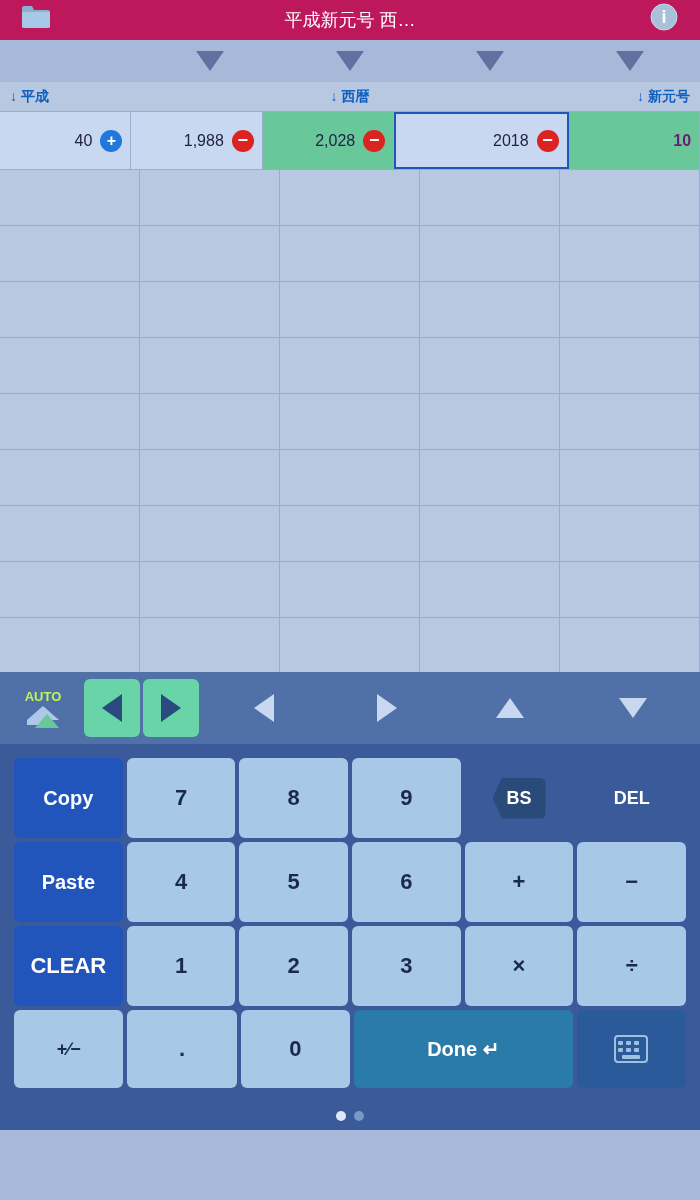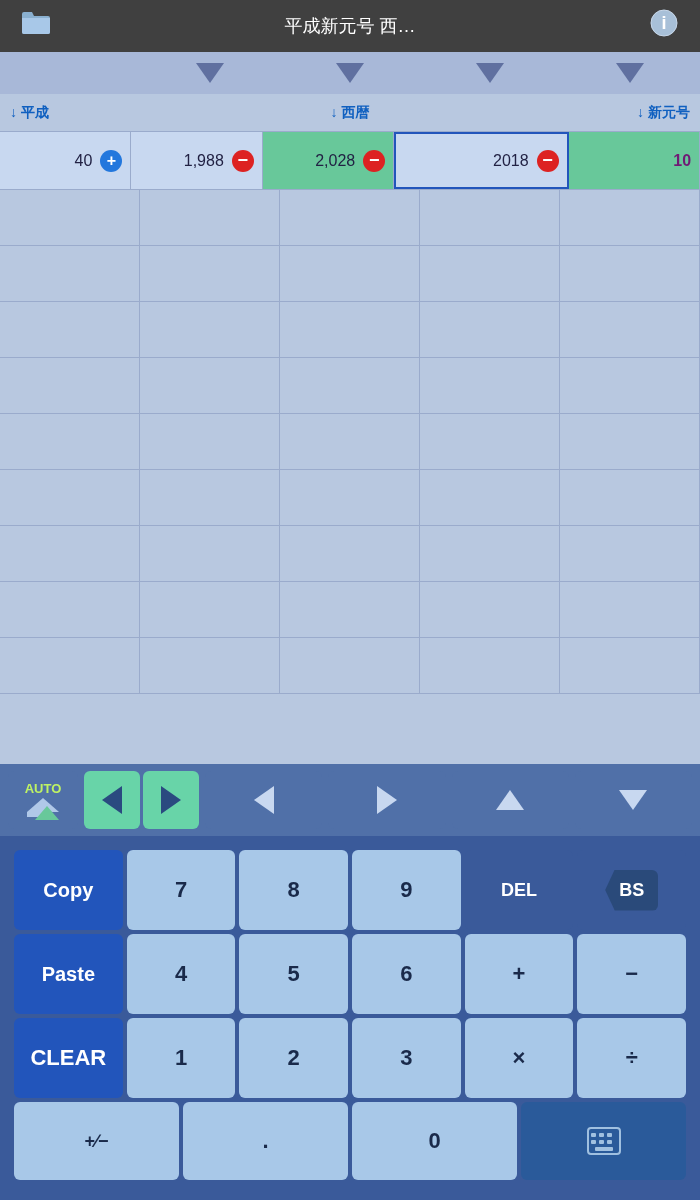--- a/index.html
+++ b/index.html
@@ -6,22 +6,22 @@
     body {
       width: 700px;
       height: 1200px;
       overflow: hidden;
       font-family: 'Arial', sans-serif;
       background: #a8b8d8;
     }
 
     
     .header {
-      background: #404040;
-      height: 52px;
+      background: #be185d;
+      height: 40px;
       display: flex;
       align-items: center;
       justify-content: space-between;
       padding: 0 16px;
     }
     .header-title {
       color: white;
       font-size: 18px;
       flex: 1;
       text-align: center;
@@ -50,40 +50,40 @@
       width: 0;
       height: 0;
       border-left: 14px solid transparent;
       border-right: 14px solid transparent;
       border-top: 20px solid #6070a0;
     }
 
     
     .col-headers {
       background: #b8c8e0;
-      height: 38px;
+      height: 30px;
       display: flex;
       align-items: center;
       border-bottom: 1px solid #9aabcc;
     }
     .col-header-cell {
       flex: 1;
       text-align: center;
       color: #1060c0;
       font-size: 14px;
       font-weight: bold;
       padding: 0 4px;
     }
     .col-header-cell:first-child { text-align: left; padding-left: 10px; }
     .col-header-cell:last-child { text-align: right; padding-right: 10px; }
 
     
     .grid-area {
       background: #b8c8e0;
-      height: 632px;
+      height: 560px;
       overflow: hidden;
     }
     .grid-row {
       display: flex;
       height: 56px;
       border-bottom: 1px solid #9aabcc;
     }
     .grid-row:first-child {
       background: #c8d8f0;
       height: 58px;
@@ -489,24 +489,24 @@
   </button>
 </div>
 
 <div class="keypad">
 
   <div class="keypad-row">
     <button class="key key-function" style="font-size:20px;">Copy</button>
     <button class="key key-number">7</button>
     <button class="key key-number">8</button>
     <button class="key key-number">9</button>
-    <button class="key key-del" style="font-size:18px;">DEL</button>
     <button class="key" style="background:#3a5a9a; flex:1; border-radius:6px; border:none; cursor:pointer; display:flex; align-items:center; justify-content:center;">
       <div style="background:#2a4a7a; color:white; padding:10px 14px; border-radius:6px; clip-path:polygon(18% 0%, 100% 0%, 100% 100%, 18% 100%, 0% 50%); font-size:18px; font-weight:bold;">BS</div>
     </button>
+    <button class="key key-del" style="font-size:18px;">DEL</button>
   </div>
 
   <div class="keypad-row">
     <button class="key key-function" style="font-size:20px;">Paste</button>
     <button class="key key-number">4</button>
     <button class="key key-number">5</button>
     <button class="key key-number">6</button>
     <button class="key key-op">+</button>
     <button class="key key-op">−</button>
   </div>
@@ -517,20 +517,21 @@
     <button class="key key-number">2</button>
     <button class="key key-number">3</button>
     <button class="key key-op">×</button>
     <button class="key key-op">÷</button>
   </div>
 
   <div class="keypad-row key-last-row" style="height:78px;">
     <button class="key key-number" style="font-size:18px;">+∕−</button>
     <button class="key key-number">.</button>
     <button class="key key-number">0</button>
+    <button class="key key-done" style="flex:2;">Done ↵</button>
     <button class="key key-keyboard">
       <svg width="34" height="28" viewBox="0 0 34 28">
         <rect x="1" y="1" width="32" height="26" rx="3" fill="none" stroke="#a0c0e0" stroke-width="2"></rect>
         <rect x="4" y="6" width="5" height="4" rx="1" fill="#a0c0e0"></rect>
         <rect x="12" y="6" width="5" height="4" rx="1" fill="#a0c0e0"></rect>
         <rect x="20" y="6" width="5" height="4" rx="1" fill="#a0c0e0"></rect>
         <rect x="4" y="13" width="5" height="4" rx="1" fill="#a0c0e0"></rect>
         <rect x="12" y="13" width="5" height="4" rx="1" fill="#a0c0e0"></rect>
         <rect x="20" y="13" width="5" height="4" rx="1" fill="#a0c0e0"></rect>
         <rect x="8" y="20" width="18" height="4" rx="1" fill="#a0c0e0"></rect>

